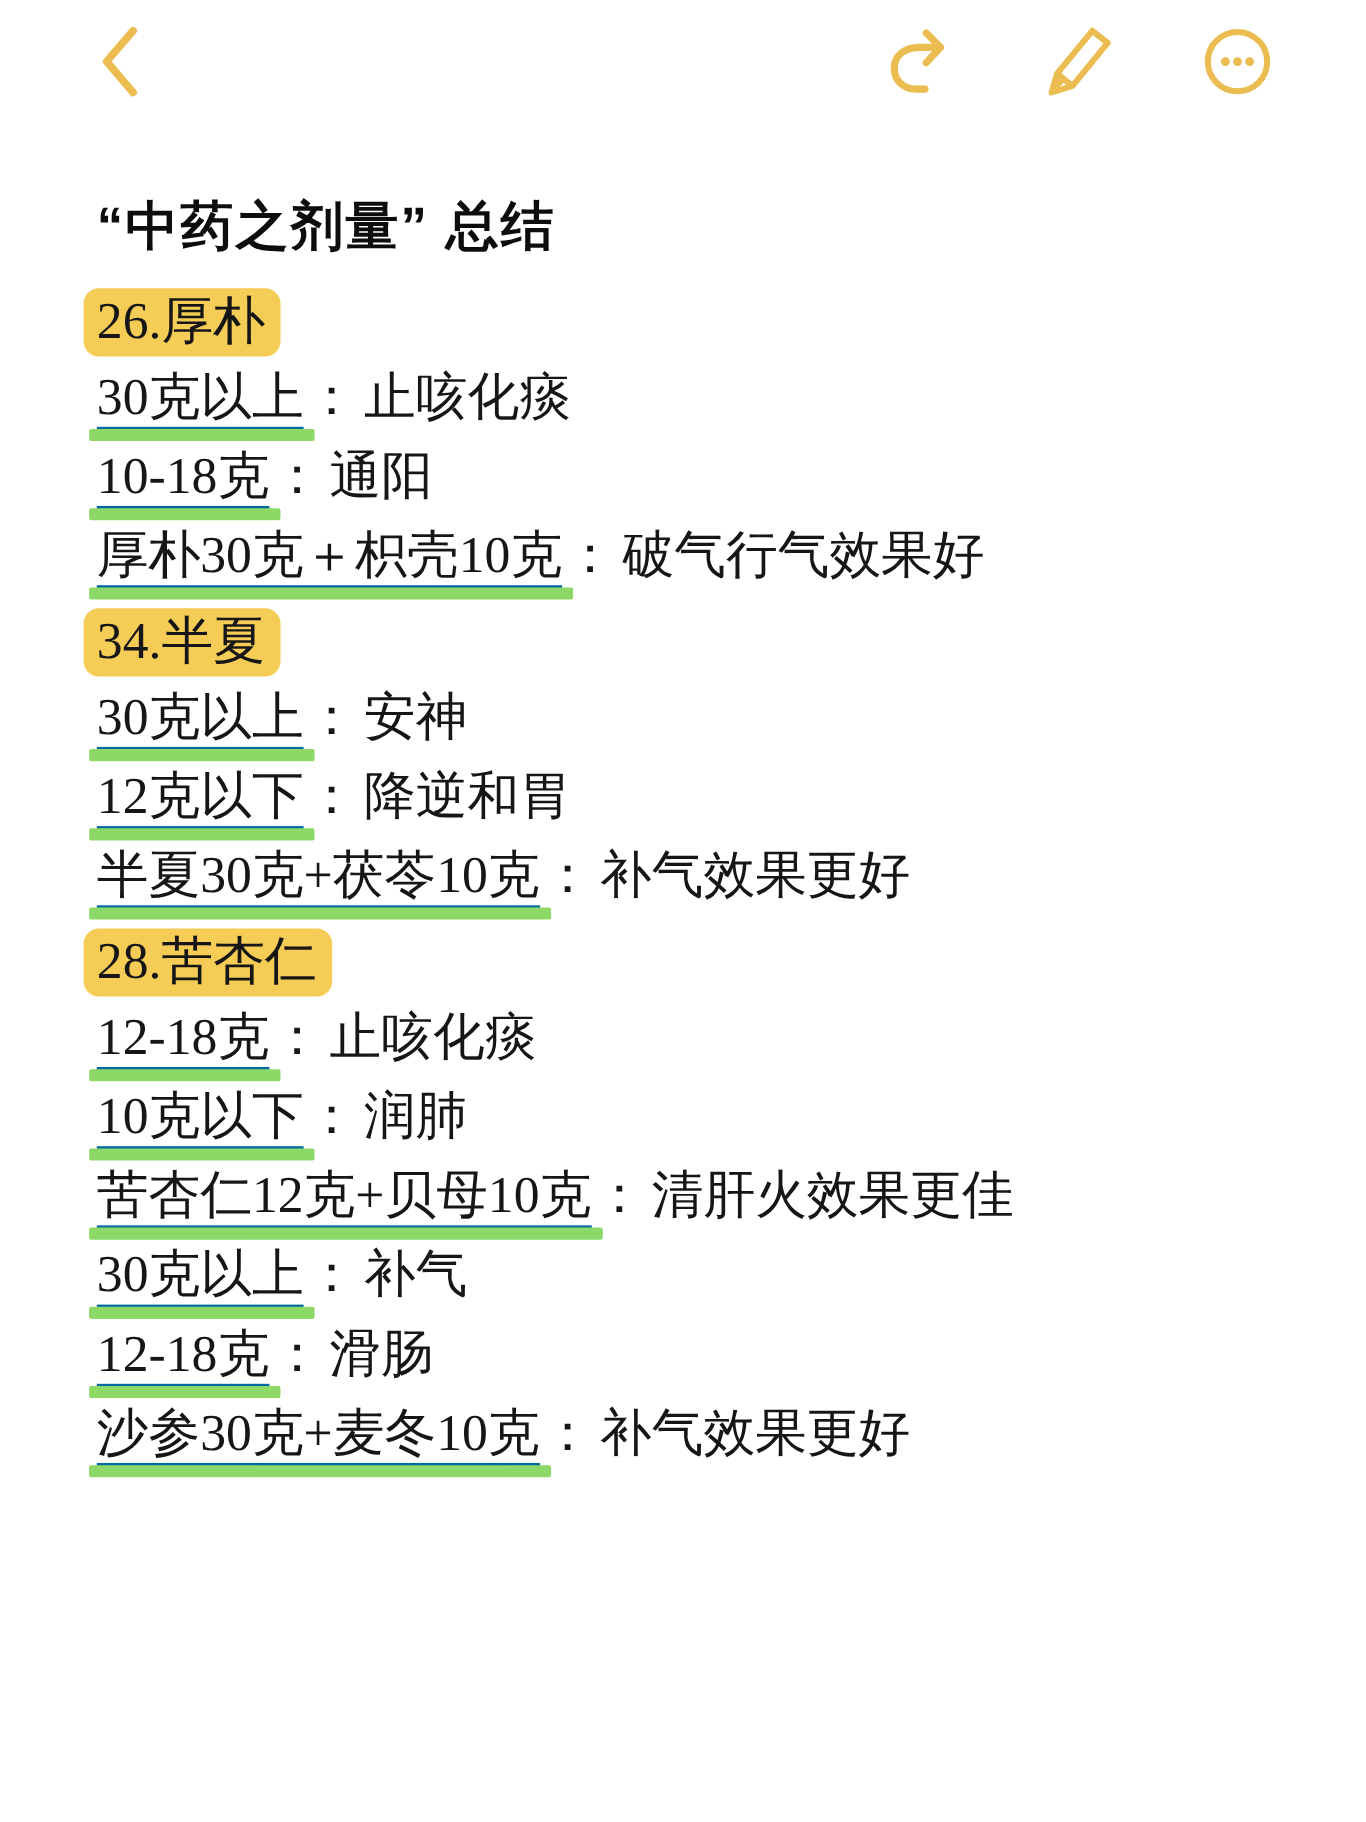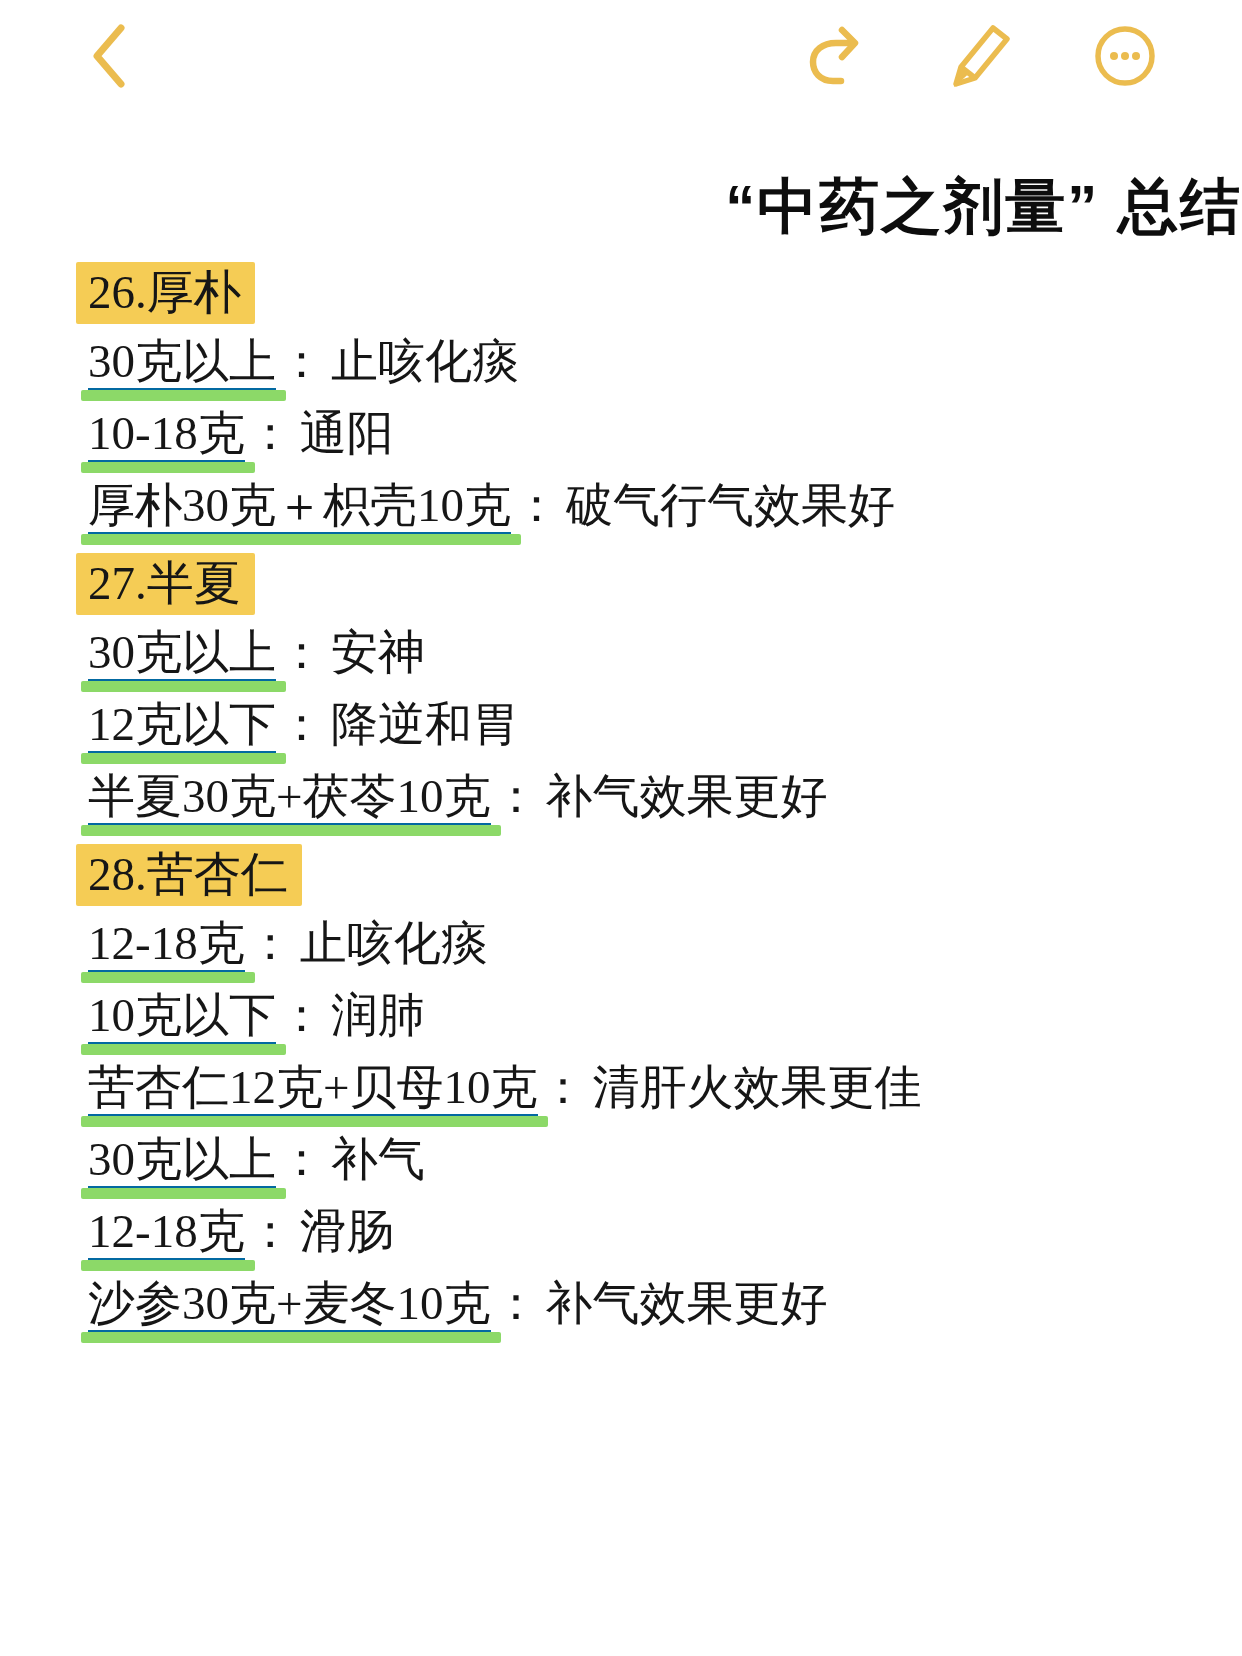--- a/index.html
+++ b/index.html
@@ -33,36 +33,35 @@
     display:flex;align-items:center;justify-content:center;
     padding:0;
   }
   .actions{display:flex;align-items:center;gap:76px;}
   .icon-btn svg{display:block;}
   
   .title{
     margin:54px 0 0 88px;
     font-family:"Liberation Sans","DejaVu Sans",sans-serif;
     font-weight:800;
-    font-size:60px;
+    font-size:48px;
     line-height:82px;
     letter-spacing:2px;
     color:#0d0d0d;
-    text-align:right;
   }
   
   .note-body{margin:12px 0 0 88px;padding-right:60px;}
   .sec-label{
     display:inline-block;
     background:var(--highlight);
     font-size:47px;
     line-height:50px;
     padding:5px 14px 7px 12px;
     margin:2px 16px 11px -12px;
-    border-radius:2px;
+    border-radius:14px;
   }
   .line{
     font-size:47px;
     line-height:52px;
     margin:0 0 16px 0;
     white-space:nowrap;
   }
   .dose{
     position:relative;
     display:inline-block;
@@ -121,21 +120,21 @@
   <main class="note-body">
 
     <section>
       <div class="sec-label">26.厚朴</div>
       <p class="line"><span class="dose">30克以上</span><span class="colon">：</span><span>止咳化痰</span></p>
       <p class="line"><span class="dose">10-18克</span><span class="colon">：</span><span>通阳</span></p>
       <p class="line"><span class="dose">厚朴30克＋枳壳10克</span><span class="colon">：</span><span>破气行气效果好</span></p>
     </section>
 
     <section>
-      <div class="sec-label">27.半夏</div>
+      <div class="sec-label">34.半夏</div>
       <p class="line"><span class="dose">30克以上</span><span class="colon">：</span><span>安神</span></p>
       <p class="line"><span class="dose">12克以下</span><span class="colon">：</span><span>降逆和胃</span></p>
       <p class="line"><span class="dose">半夏30克+茯苓10克</span><span class="colon">：</span><span>补气效果更好</span></p>
     </section>
 
     <section>
       <div class="sec-label">28.苦杏仁</div>
       <p class="line"><span class="dose">12-18克</span><span class="colon">：</span><span>止咳化痰</span></p>
       <p class="line"><span class="dose">10克以下</span><span class="colon">：</span><span>润肺</span></p>
       <p class="line"><span class="dose">苦杏仁12克+贝母10克</span><span class="colon">：</span><span>清肝火效果更佳</span></p>

